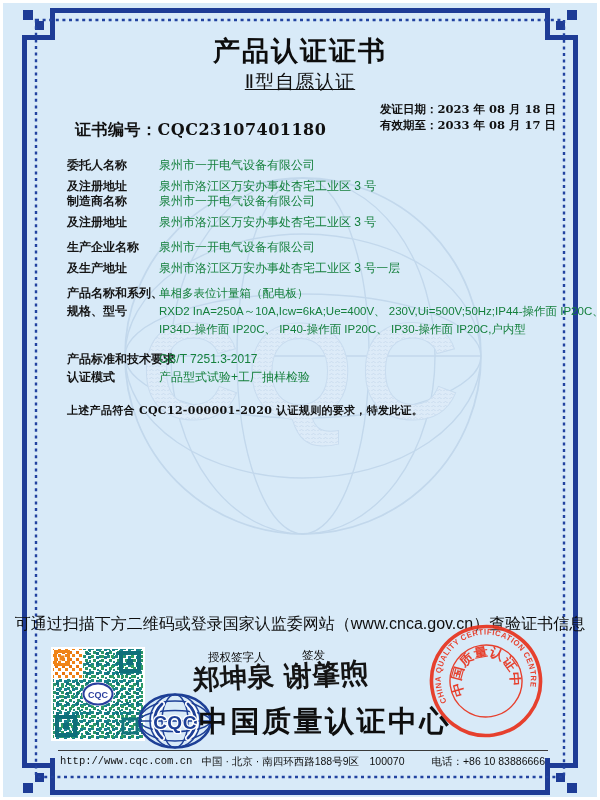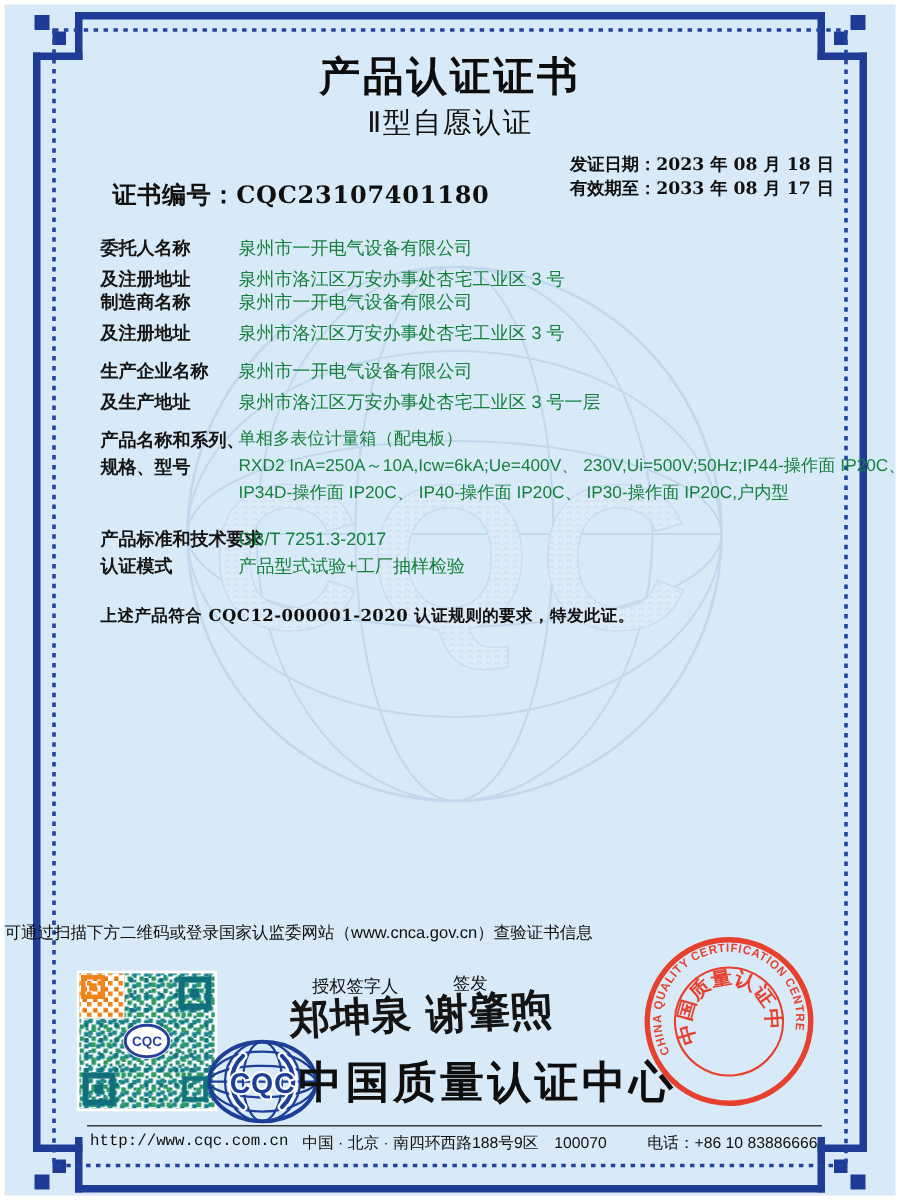--- a/index.html
+++ b/index.html
@@ -9,37 +9,37 @@
     position:absolute; left:3px; top:3px; width:594px; height:794px;
     background:#d8eaf8; overflow:hidden;
   }
   .abs { position:absolute; }
   svg { display:block; }
 
   
   .title { left:0; right:0; top:30px; text-align:center; font-size:27px; font-weight:bold;
            letter-spacing:2px; color:#0d0d0d; }
   .subtitle { left:0; right:0; top:66px; text-align:center; font-size:19px; color:#111;
-              letter-spacing:1px; }
+              letter-spacing:1px;text-decoration:underline; }
   .kai { font-family:"DejaVu Serif","Liberation Serif",serif; font-weight:bold; color:#101010; }
   .cert-no { left:72px; top:117px; font-size:16px; letter-spacing:0.5px; }
   .dates { left:377px; top:98px; font-size:11.5px; line-height:16px; }
 
   
   .field-row { left:64px; width:505px; display:flex; font-size:12px; }
   .field-row .lbl { width:92px; flex:none; font-weight:bold; color:#151515; }
   .field-row .val { flex:1; color:#15803d; }
   .lh21 { line-height:21px; }
   .lh18 { line-height:18px; font-size:11.5px; }
   .lh18 .lbl { font-size:12px; }
   .field-row span { display:block; white-space:nowrap; }
   .note { left:64px; top:400px; font-size:11px; letter-spacing:0.3px; }
 
   
-  .verify { left:0; right:0; top:611px; text-align:left; font-size:11px; color:#0e0e0e; }
+  .verify { left:0; right:0; top:611px; text-align:center; font-size:16px; color:#0e0e0e; }
   .sign-label { font-size:11.5px; font-weight:normal; color:#101010; }
   .signature { font-family:"DejaVu Serif","Liberation Serif",serif; font-weight:bold; color:#141414;
                transform:rotate(-3deg); }
   .org-name { left:196px; top:699px; font-size:29px; font-weight:600; letter-spacing:2.5px; color:#0e0e0e; }
   .footer-rule { left:55px; top:747px; width:490px; height:1px; background:#3a3a3a; }
   .footer-text { top:752px; font-size:10.5px; color:#101010; }
   .footer-url { left:57px; font-family:"Liberation Mono","DejaVu Sans Mono",monospace; }
   .footer-addr { left:150px; width:300px; text-align:center; }
   .footer-phone { right:52px; }
   .z1 { z-index:2; }

